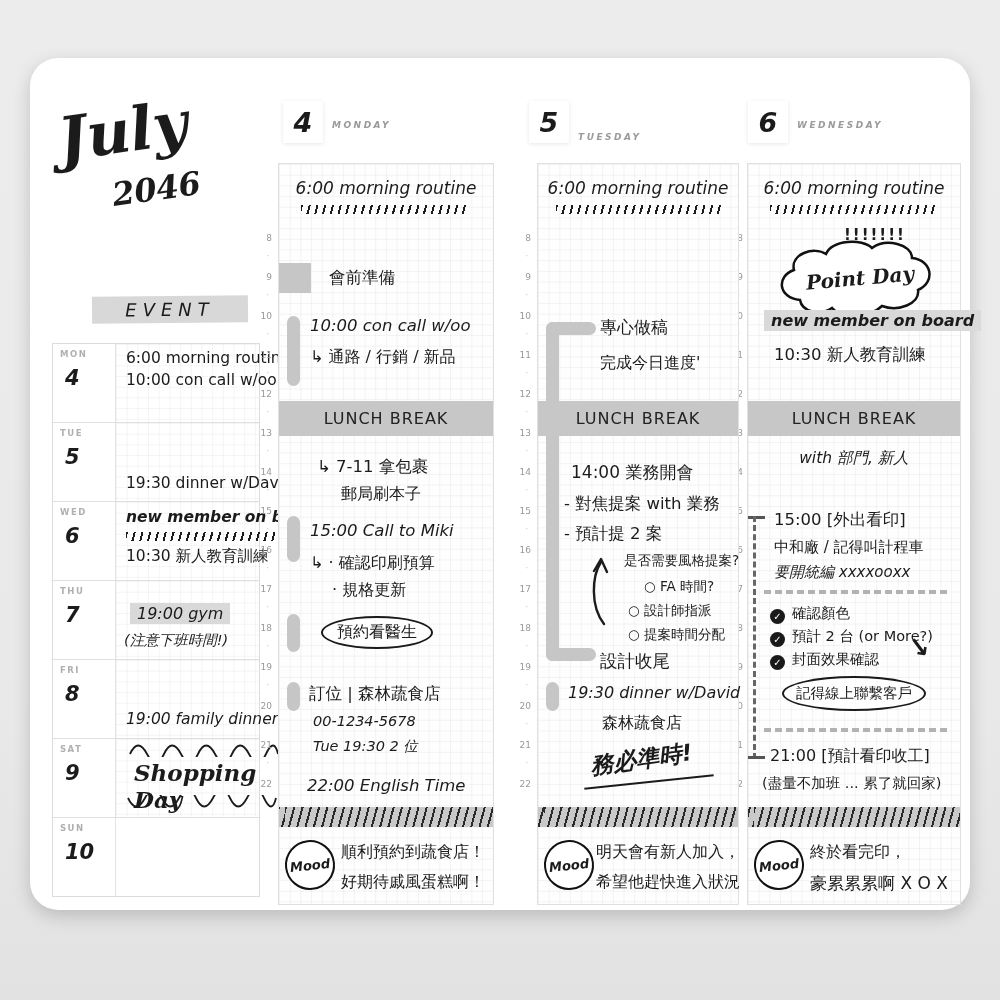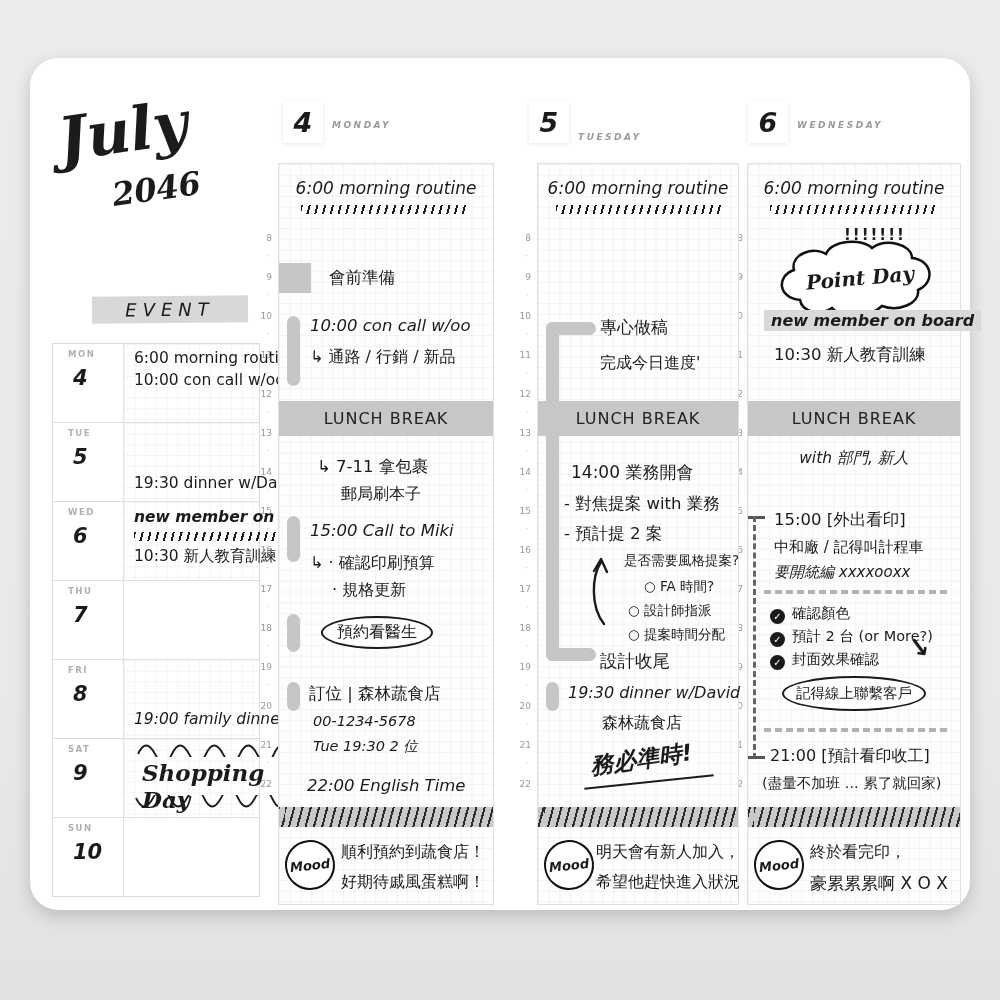--- a/index.html
+++ b/index.html
@@ -33,21 +33,21 @@
         background:repeating-linear-gradient(90deg,#b2b2b2 0 7px,transparent 7px 11px);}
   .ruler{position:absolute;width:16px;}
   .ruler .hnum{position:absolute;right:2px;font-size:9px;color:#999;line-height:1;}
   .ruler .htick{position:absolute;right:5px;font-size:8px;color:#c2c2c2;line-height:1;}
   .daybox{position:absolute;width:40px;height:42px;background:#fff;box-shadow:0 1px 4px rgba(0,0,0,0.10);
         display:flex;align-items:center;justify-content:center;font-style:italic;font-size:27px;font-weight:bold;}
   .wkday{position:absolute;font-size:9px;letter-spacing:2.5px;color:#9a9a9a;font-weight:bold;font-style:italic;}
   .etable{position:absolute;left:52px;top:343px;width:206px;border:1px solid #dcdcdc;background:#fff;}
   .erow{position:relative;height:78px;border-top:1px solid #e0e0e0;display:flex;}
   .erow:first-child{border-top:none;}
-  .elabel{width:62px;border-right:1px solid #e4e4e4;position:relative;flex:none;margin-left:8px;}
+  .elabel{width:62px;border-right:1px solid #e4e4e4;position:relative;flex:none;}
   .elabel .d{position:absolute;left:7px;top:5px;font-size:8.5px;letter-spacing:1.5px;color:#b0b0b0;font-weight:bold;}
   .elabel .n{position:absolute;left:12px;top:22px;font-size:21px;font-style:italic;font-weight:bold;}
   .econtent{position:relative;flex:1;
         background-image:linear-gradient(rgba(0,0,0,0.04) 1px,transparent 1px),
                          linear-gradient(90deg,rgba(0,0,0,0.04) 1px,transparent 1px);
         background-size:10.7px 10.7px;}
   .cb{display:inline-flex;width:15px;height:15px;border-radius:50%;background:#1a1a1a;color:#fff;
         font-size:10px;align-items:center;justify-content:center;margin-right:7px;vertical-align:-2px;}
   .hl{background:#d9d9d9;padding:1px 7px;}
   .script{font-family:"DejaVu Serif","Liberation Serif",serif;font-style:italic;font-weight:bold;}
@@ -98,20 +98,24 @@
           <span class="abs hw" style="left:10px;top:6px;font-size:15.5px;font-weight:bold;font-style:italic;">new member on board</span>
           <div class="scribble" style="left:10px;top:30px;width:158px;"></div>
           <span class="abs hw" style="left:10px;top:44px;font-size:15.5px;">10:30 新人教育訓練</span>
         </div>
       </div>
 
       <div class="erow">
         <div class="elabel">
           <span class="d">THU</span>
           <span class="n">7</span>
+        </div>
+        <div class="econtent">
+          <span class="abs hw hl" style="left:14px;top:22px;font-size:16px;font-style:italic;">19:00 gym</span>
+          <span class="abs hw" style="left:8px;top:50px;font-size:14.5px;font-style:italic;">(注意下班時間!)</span>
         </div>
       </div>
 
       <div class="erow">
         <div class="elabel">
           <span class="d">FRI</span>
           <span class="n">8</span>
         </div>
         <div class="econtent">
           <span class="abs hw" style="left:10px;top:50px;font-size:15.5px;font-style:italic;">19:00 family dinner</span>

